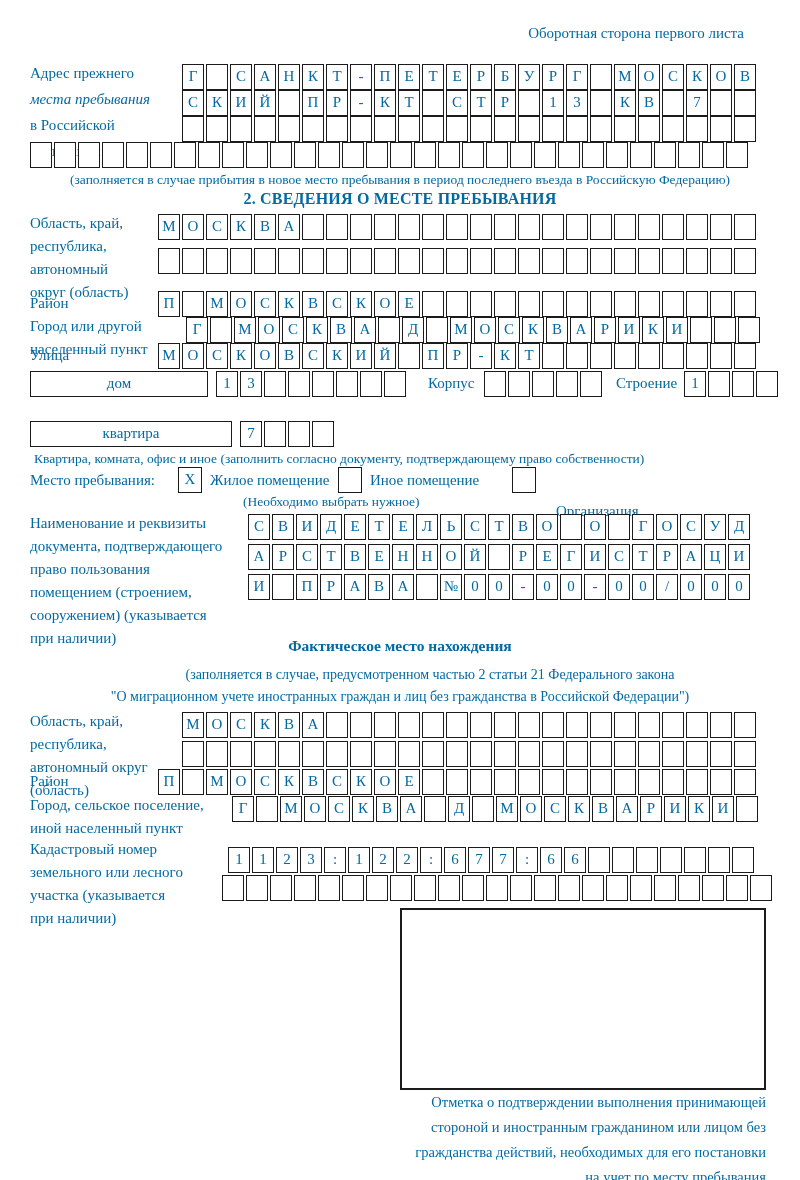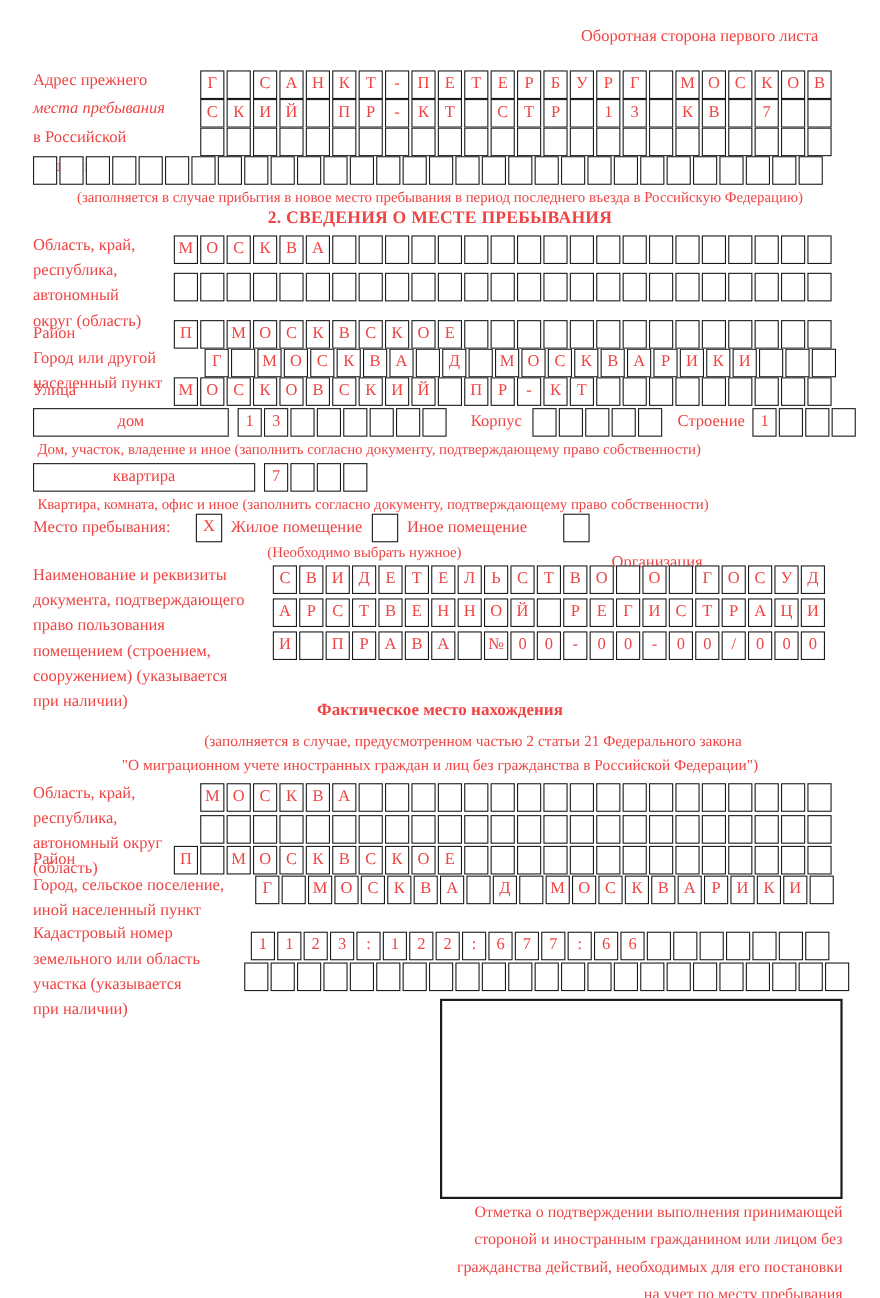--- a/index.html
+++ b/index.html
@@ -1,18 +1,18 @@
 <!DOCTYPE html>
 <html><head>
 <meta charset="utf-8">
 <style>
   html,body{margin:0;padding:0;background:#e8e8e8;}
   .page{
     position:relative;width:800px;height:1180px;background:#ffffff;
-    font-family:"Liberation Serif", serif;color:#ef4444;overflow:hidden;
+    font-family:"Liberation Serif", serif;color:#0369a1;overflow:hidden;
     margin:0 auto;
   }
   .lbl{position:absolute;font-size:15px;line-height:23px;white-space:nowrap;}
   .note{position:absolute;font-size:13.5px;line-height:18px;white-space:nowrap;}
   .center{left:0;width:800px;text-align:center;}
   .hdr-main{position:absolute;font-weight:bold;font-size:16px;letter-spacing:.2px;}
   .hdr-sub{position:absolute;font-weight:bold;font-size:15.5px;}
   .row{position:absolute;display:flex;gap:2px;}
   .cell{
     box-sizing:border-box;flex:0 0 auto;width:22px;height:26px;
@@ -324,21 +324,20 @@
       <div class="cell"></div>
     </div>
   <div class="lbl" style="left:616px;top:372px;">Строение</div>
   <div class="row" style="left:684px;top:371px;">
       <div class="cell">1</div>
       <div class="cell"></div>
       <div class="cell"></div>
       <div class="cell"></div>
     </div>
 
-  <div class="note" style="left:34px;top:400px;">Дом, участок, владение и иное (заполнить согласно документу, подтверждающему право собственности)</div>
 
   <div class="widebox" style="left:30px;top:421px;width:202px;">квартира</div>
   <div class="row" style="left:240px;top:421px;">
       <div class="cell">7</div>
       <div class="cell"></div>
       <div class="cell"></div>
       <div class="cell"></div>
     </div>
   <div class="note" style="left:34px;top:450px;">Квартира, комната, офис и иное (заполнить согласно документу, подтверждающему право собственности)</div>
 
@@ -538,21 +537,21 @@
       <div class="cell">В</div>
       <div class="cell">А</div>
       <div class="cell">Р</div>
       <div class="cell">И</div>
       <div class="cell">К</div>
       <div class="cell">И</div>
       <div class="cell"></div>
     </div>
 
   <div class="lbl" style="left:30px;top:838px;">Кадастровый номер</div>
-  <div class="lbl" style="left:30px;top:861px;">земельного или область</div>
+  <div class="lbl" style="left:30px;top:861px;">земельного или лесного</div>
   <div class="lbl" style="left:30px;top:884px;">участка (указывается</div>
   <div class="lbl" style="left:30px;top:907px;">при наличии)</div>
   <div class="row" style="left:228px;top:847px;">
       <div class="cell">1</div>
       <div class="cell">1</div>
       <div class="cell">2</div>
       <div class="cell">3</div>
       <div class="cell">:</div>
       <div class="cell">1</div>
       <div class="cell">2</div>

